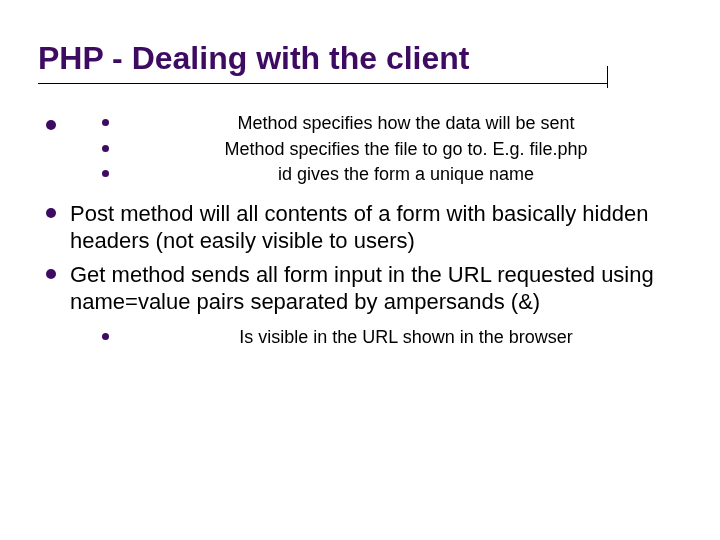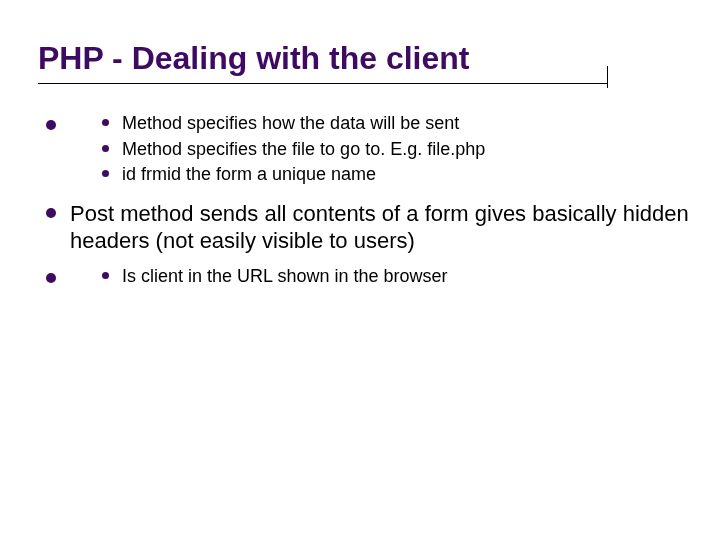--- a/index.html
+++ b/index.html
@@ -64,20 +64,21 @@
     width: 10px;
     height: 10px;
     background: #3e0b63;
     border-radius: 50%;
   }
 
   ul.lvl2 {
     list-style: none;
     margin: 10px 0 14px 0;
     padding: 0 0 0 30px;
+    text-align: center;
   }
   ul.lvl2 > li {
     position: relative;
     padding-left: 22px;
     font-size: 18px;
     line-height: 1.25;
     margin-bottom: 3px;
   }
   ul.lvl2 > li::before {
     content: "";
@@ -98,25 +99,26 @@
     <h1 class="title">PHP - Dealing with the client</h1>
     <hr class="title-rule">
     <div class="tick"></div>
   </div>
 
   <ul class="lvl1">
     <li>
       <ul class="lvl2">
         <li><span>Method specifies how the data will be sent</span></li>
         <li><span>Method specifies the file to go to. E.g. file.php</span></li>
-        <li><span>id frmid the form a unique name</span></li>
+        <li><span>id gives the form a unique name</span></li>
       </ul>
     </li>
     <li>
-      <span>Post method sends all contents of a form gives basically hidden headers (not easily visible to users)</span>
+      <span>Post method will all contents of a form with basically hidden headers (not easily visible to users)</span>
     </li>
     <li>
+      <span>Get method sends all form input in the URL requested using name=value pairs separated by ampersands (&amp;)</span>
       <ul class="lvl2">
-        <li><span>Is client in the URL shown in the browser</span></li>
+        <li><span>Is visible in the URL shown in the browser</span></li>
       </ul>
     </li>
   </ul>
 </div>
 
 </body></html>

